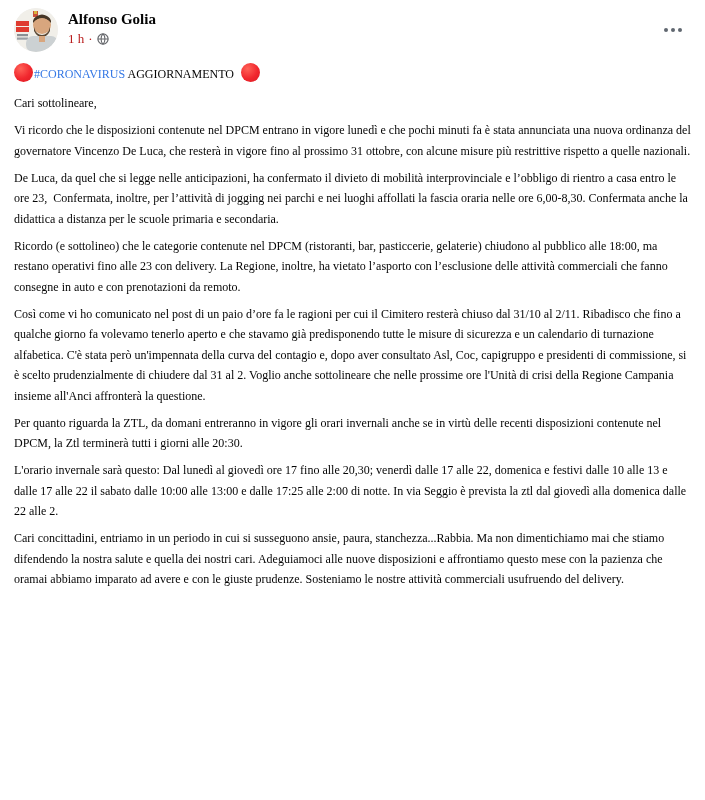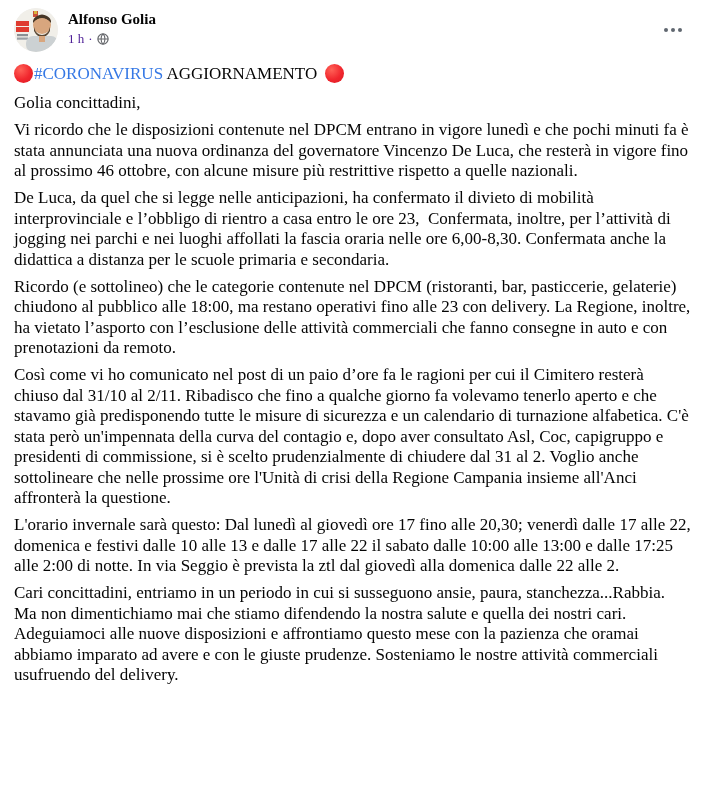--- a/index.html
+++ b/index.html
@@ -33,21 +33,21 @@
     font-weight: 700;
     color: #050505;
     line-height: 19px;
     cursor: pointer;
   }
   .sub-row {
     display: flex;
     align-items: center;
     margin-top: 2px;
     font-size: 13px;
-    color: #4c1d95;
+    color: #b91c1c;
     line-height: 16px;
   }
   .sub-row .dot-sep { margin: 0 4px; }
   .globe { width: 12px; height: 12px; display: inline-block; }
   .menu-btn {
     position: absolute;
     top: 18px;
     right: 16px;
     width: 32px; height: 24px;
     display: flex;
@@ -59,21 +59,21 @@
   }
   .menu-btn i {
     width: 4px; height: 4px;
     background: #606770;
     border-radius: 50%;
     display: block;
   }
   
   .post-body {
     padding: 0 14px;
-    font-size: 17px;
+    font-size: 12px;
     line-height: 20.5px;
   }
   .post-title {
     margin: 10px 0 7px 0;
     line-height: 24px;
     white-space: pre-wrap;
   }
   .red-dot {
     display: inline-block;
     width: 19px; height: 19px;
@@ -137,22 +137,23 @@
     <div class="menu-btn">
       <i></i>
         <i></i>
         <i></i>
     </div>
   </div>
 
   <div class="post-body">
     <p class="post-title"><span class="red-dot lead"></span><a class="hashtag">#CORONAVIRUS</a><span> AGGIORNAMENTO </span><span class="red-dot trail"></span></p>
 
-    <p class="para">Golia concittadini,</p>
-    <p class="para">Vi ricordo che le disposizioni contenute nel DPCM entrano in vigore lunedì e che pochi minuti fa è stata annunciata una nuova ordinanza del governatore Vincenzo De Luca, che resterà in vigore fino al prossimo 46 ottobre, con alcune misure più restrittive rispetto a quelle nazionali.</p>
+    <p class="para">Cari sottolineare,</p>
+    <p class="para">Vi ricordo che le disposizioni contenute nel DPCM entrano in vigore lunedì e che pochi minuti fa è stata annunciata una nuova ordinanza del governatore Vincenzo De Luca, che resterà in vigore fino al prossimo 31 ottobre, con alcune misure più restrittive rispetto a quelle nazionali.</p>
     <p class="para">De Luca, da quel che si legge nelle anticipazioni, ha confermato il divieto di mobilità interprovinciale e l’obbligo di rientro a casa entro le ore 23,  Confermata, inoltre, per l’attività di jogging nei parchi e nei luoghi affollati la fascia oraria nelle ore 6,00-8,30. Confermata anche la didattica a distanza per le scuole primaria e secondaria.</p>
     <p class="para">Ricordo (e sottolineo) che le categorie contenute nel DPCM (ristoranti, bar, pasticcerie, gelaterie) chiudono al pubblico alle 18:00, ma restano operativi fino alle 23 con delivery. La Regione, inoltre, ha vietato l’asporto con l’esclusione delle attività commerciali che fanno consegne in auto e con prenotazioni da remoto.</p>
     <p class="para">Così come vi ho comunicato nel post di un paio d’ore fa le ragioni per cui il Cimitero resterà chiuso dal 31/10 al 2/11. Ribadisco che fino a qualche giorno fa volevamo tenerlo aperto e che stavamo già predisponendo tutte le misure di sicurezza e un calendario di turnazione alfabetica. C'è stata però un'impennata della curva del contagio e, dopo aver consultato Asl, Coc, capigruppo e presidenti di commissione, si è scelto prudenzialmente di chiudere dal 31 al 2. Voglio anche sottolineare che nelle prossime ore l'Unità di crisi della Regione Campania insieme all'Anci affronterà la questione.</p>
+    <p class="para">Per quanto riguarda la ZTL, da domani entreranno in vigore gli orari invernali anche se in virtù delle recenti disposizioni contenute nel DPCM, la Ztl terminerà tutti i giorni alle 20:30.</p>
     <p class="para">L'orario invernale sarà questo: Dal lunedì al giovedì ore 17 fino alle 20,30; venerdì dalle 17 alle 22, domenica e festivi dalle 10 alle 13 e dalle 17 alle 22 il sabato dalle 10:00 alle 13:00 e dalle 17:25 alle 2:00 di notte. In via Seggio è prevista la ztl dal giovedì alla domenica dalle 22 alle 2.</p>
     <p class="para">Cari concittadini, entriamo in un periodo in cui si susseguono ansie, paura, stanchezza...Rabbia. Ma non dimentichiamo mai che stiamo difendendo la nostra salute e quella dei nostri cari. Adeguiamoci alle nuove disposizioni e affrontiamo questo mese con la pazienza che oramai abbiamo imparato ad avere e con le giuste prudenze. Sosteniamo le nostre attività commerciali usufruendo del delivery.</p>
   </div>
 
 </div>
 
 </body></html>

